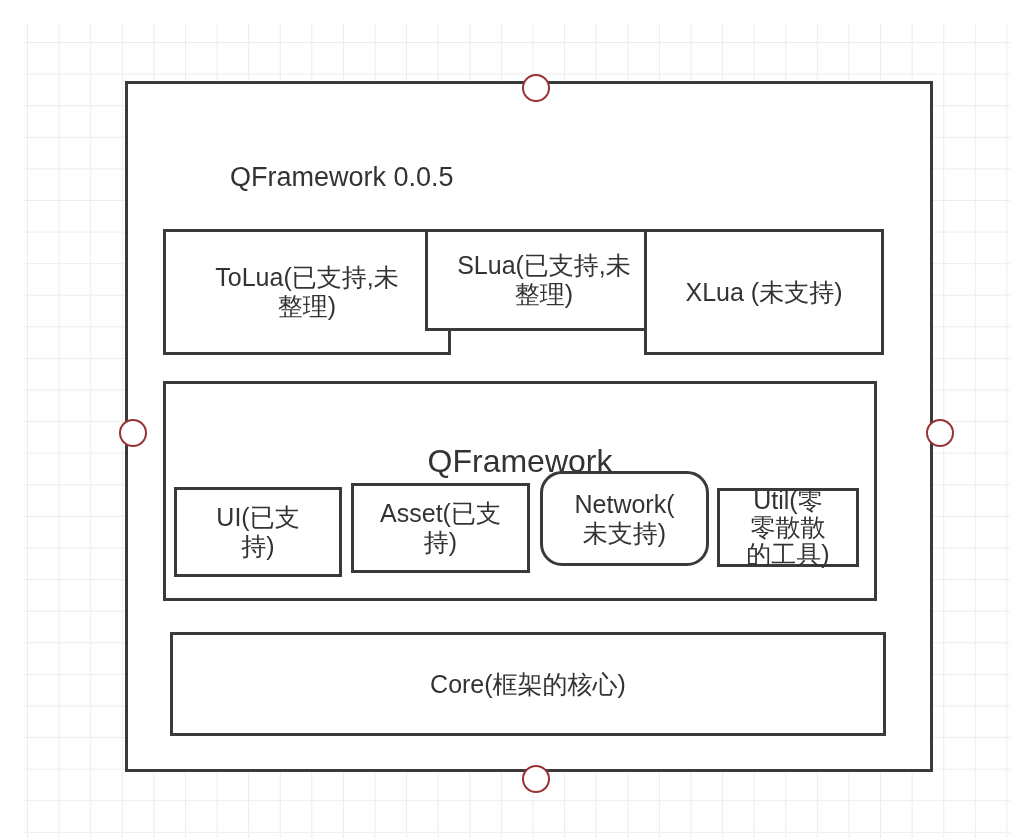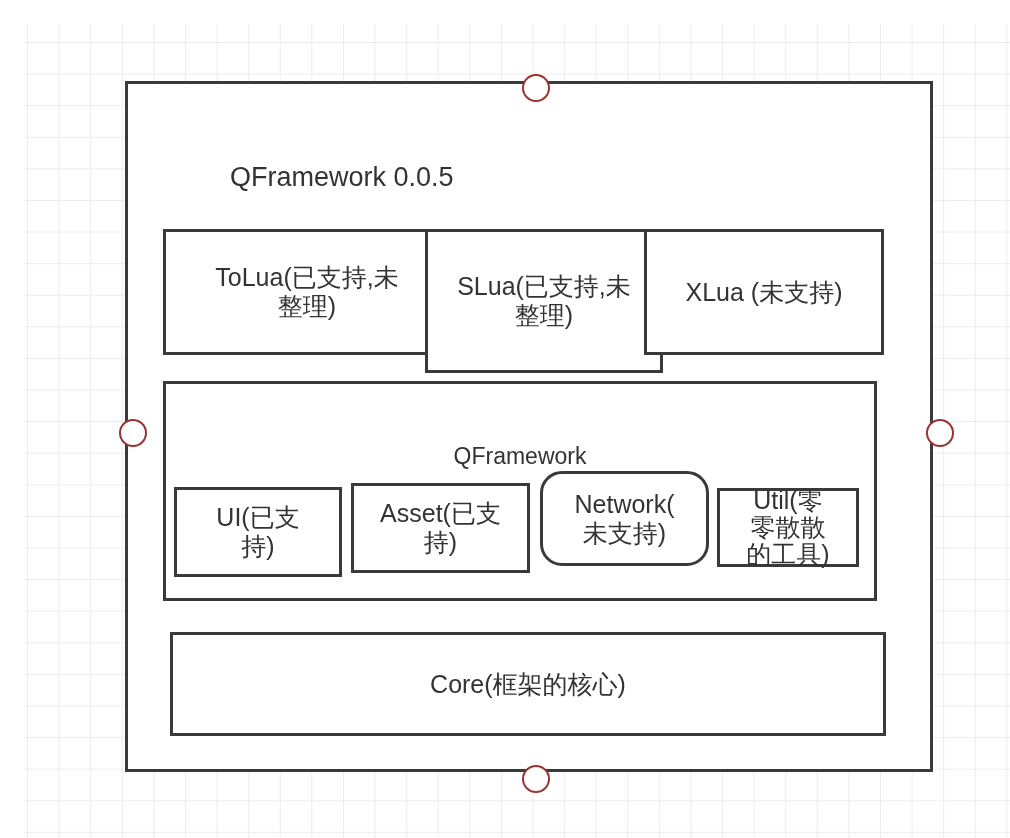--- a/index.html
+++ b/index.html
@@ -38,29 +38,29 @@
   
   .outer-box  { left: 101px; top: 57px;  width: 808px; height: 691px; display: block; }
   .group-title {
     position: absolute;
     left: 194px; top: 126px;
     font-size: 27px;
     color: #333333;
   }
   
   .box-tolua  { left: 139px; top: 205px; width: 288px; height: 126px; }
-  .box-slua   { left: 401px; top: 205px; width: 238px; height: 144px; }
+  .box-slua   { left: 401px; top: 205px; width: 238px; height: 102px; }
   .box-xlua   { left: 620px; top: 205px; width: 240px; height: 126px; }
   
   .box-qframework { left: 139px; top: 357px; width: 714px; height: 220px; display: block; }
   .qframework-label {
     position: absolute;
     left: 0; right: 0; top: 47px;
     text-align: center;
-    font-size: 23px;
+    font-size: 32px;
     color: #333333;
   }
   
   .box-ui      { left: 150px; top: 463px; width: 168px; height: 90px; }
   .box-asset   { left: 327px; top: 459px; width: 179px; height: 90px; }
   .box-network { left: 516px; top: 447px; width: 169px; height: 95px; border-radius: 22px; }
   .box-util    { left: 693px; top: 464px; width: 142px; height: 79px; overflow: visible; }
   .box-util .label { line-height: 27px; }
   
   .box-core    { left: 146px; top: 608px; width: 716px; height: 104px; }

